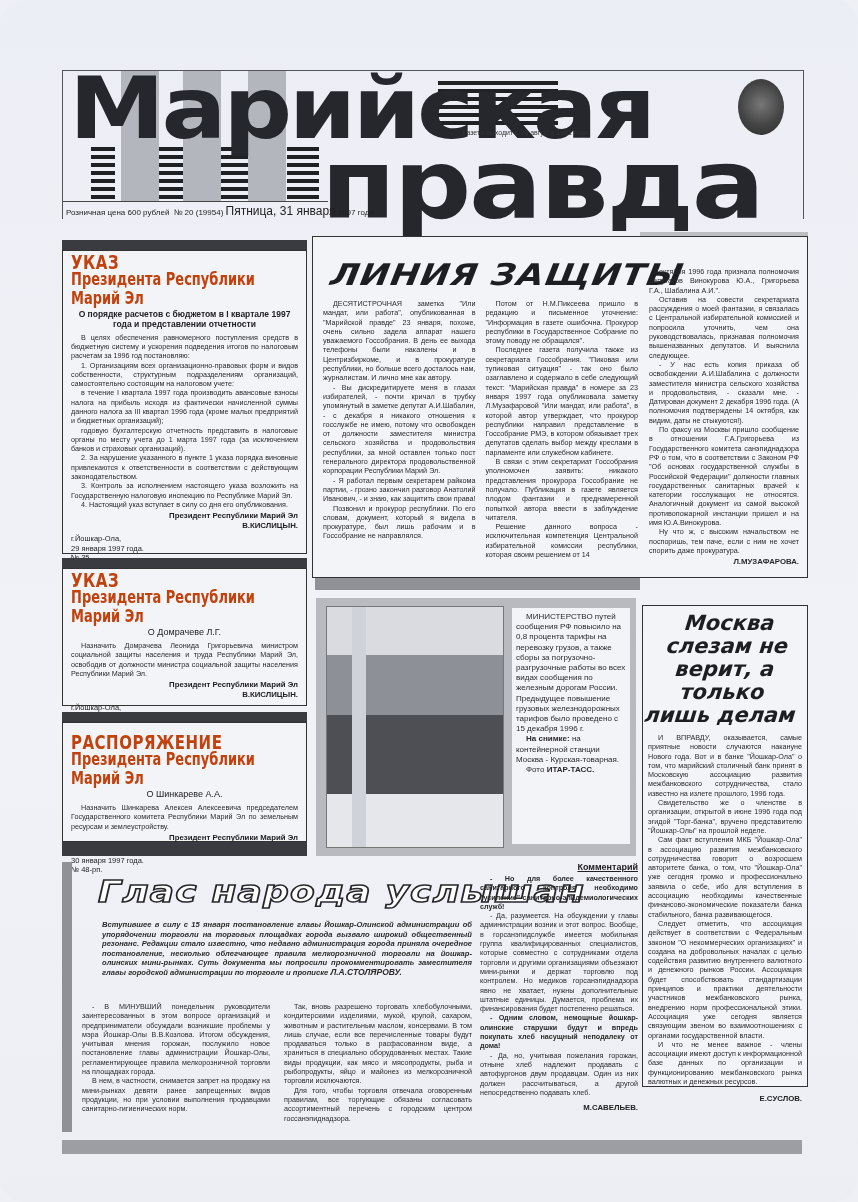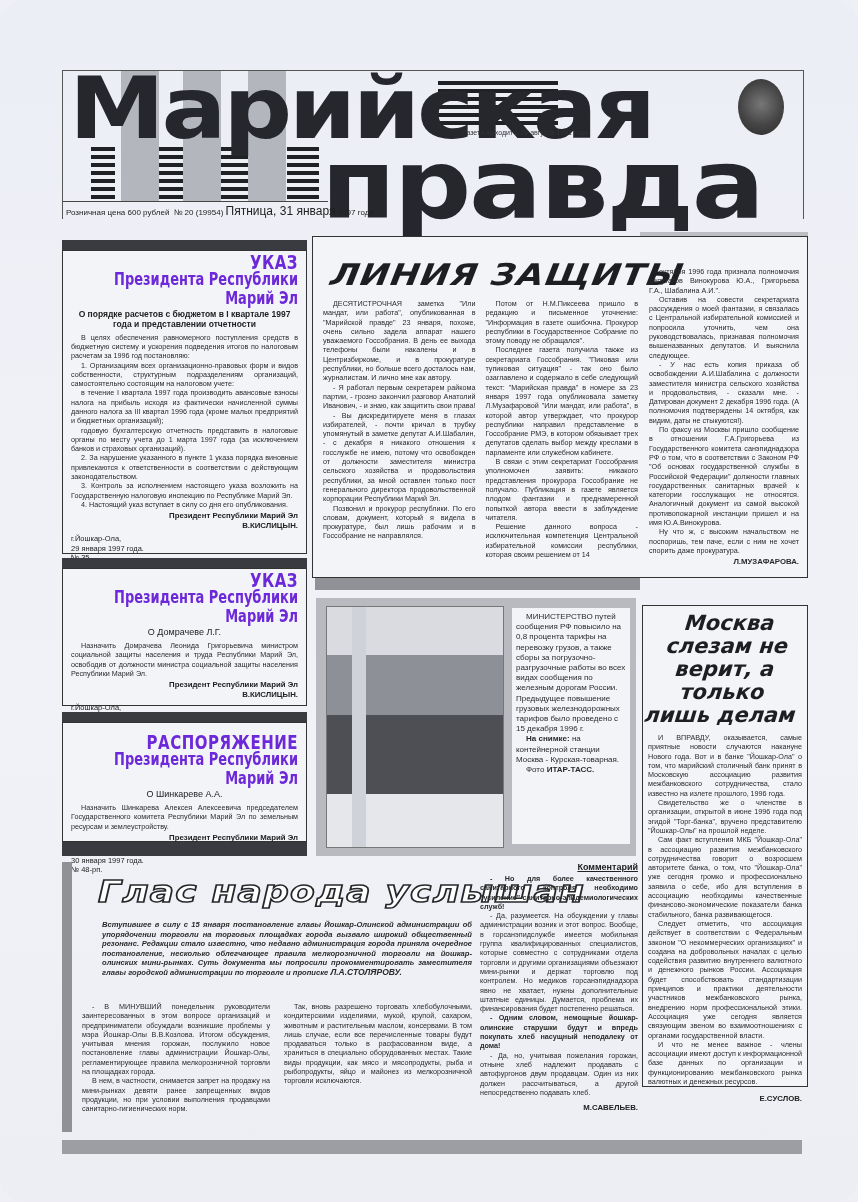--- a/index.html
+++ b/index.html
@@ -12,21 +12,21 @@
   .stripes{position:absolute;background:repeating-linear-gradient(180deg,#202124 0 4px,transparent 4px 8px);}
   .logo-top{position:absolute;left:6px;top:-6px;font-family:"DejaVu Sans",sans-serif;font-weight:bold;font-size:86px;letter-spacing:-3px;color:#25272c;line-height:1;transform:scaleX(1.12);transform-origin:left top;}
   .logo-bot{position:absolute;left:258px;top:66px;font-family:"DejaVu Sans",sans-serif;font-weight:bold;font-size:96px;letter-spacing:-2px;color:#25272c;line-height:1;transform:scaleX(1.13);transform-origin:left top;}
   .since{position:absolute;left:400px;top:58px;font-size:7px;color:#333;}
   .emblem{position:absolute;left:675px;top:8px;width:46px;height:56px;border-radius:50%;background:radial-gradient(circle at 50% 45%,#777 0,#444 55%,#2b2b2b 100%);}
   .price-line{position:absolute;left:0;top:130px;width:262px;height:18px;border-top:1px solid #444;font-size:8px;color:#222;white-space:nowrap;line-height:18px;padding-left:3px;}
   .price-line .big{font-size:12px;}
   
   .box{position:absolute;border:1.5px solid #333;background:#f3f4f8;}
   .shade{position:absolute;background:#3a3b40;}
-  .ukaz-h{text-align:right;font-family:"DejaVu Sans",sans-serif;font-weight:bold;color:#6d28d9;line-height:1.05;}
+  .ukaz-h{text-align:left;font-family:"DejaVu Sans",sans-serif;font-weight:bold;color:#c2410c;line-height:1.05;}
   .ukaz-h .t1{font-size:15px;letter-spacing:0.5px;transform:scaleY(1.3);display:inline-block;}
   .ukaz-h .t2{font-size:13px;transform:scaleY(1.35);display:inline-block;margin-top:3px;}
   .sub{text-align:center;font-size:8.5px;font-weight:bold;margin:6px 4px 3px;line-height:1.2;}
   .txt{font-size:7.2px;line-height:9.3px;text-align:justify;color:#2a2a2a;}
   .txt p{margin:0;text-indent:10px;}
   .sign{text-align:right;font-size:7.8px;font-weight:bold;line-height:10px;margin-top:2px;}
   .place{font-size:7.5px;line-height:9.5px;margin:3px 0 0 0;}
   
   .h-linia{font-family:"DejaVu Sans",sans-serif;font-weight:bold;font-style:italic;font-size:30px;color:#1d1e22;letter-spacing:1px;transform:scaleX(1.15) skewX(-8deg);transform-origin:left;white-space:nowrap;}
   .cols2{position:absolute;display:flex;gap:10px;}
@@ -143,22 +143,22 @@
   <div class="shade" style="left:62px;top:842px;width:245px;height:14px;"></div>
 
   <div class="abs" style="left:640px;top:232px;width:168px;height:20px;background:#bcbec4;">
     <div style="text-align:center;font-size:9px;font-weight:bold;text-decoration:underline;line-height:20px;">После публикации</div>
   </div>
   <div class="box" style="left:312px;top:236px;width:494px;height:340px;border-width:1.5px;">
     <div class="abs h-linia" style="left:18px;top:20px;">ЛИНИЯ ЗАЩИТЫ</div>
     <div class="cols2" style="left:10px;top:62px;width:315px;">
       <div class="c txt">
         <p>ДЕСЯТИСТРОЧНАЯ заметка "Или мандат, или работа", опубликованная в "Марийской правде" 23 января, похоже, очень сильно задела аппарат нашего уважаемого Госсобрания. В день ее выхода телефоны были накалены и в Центризбиркоме, и в прокуратуре республики, но больше всего досталось нам, журналистам. И лично мне как автору.</p>
+        <p>- Вы дискредитируете меня в глазах избирателей, - почти кричал в трубку упомянутый в заметке депутат А.И.Шабалин, - с декабря я никакого отношения к госслужбе не имею, потому что освобожден от должности заместителя министра сельского хозяйства и продовольствия республики, за мной оставлен только пост генерального директора продовольственной корпорации Республики Марий Эл.</p>
         <p>- Я работал первым секретарем райкома партии, - грозно закончил разговор Анатолий Иванович, - и знаю, как защитить свои права!</p>
-        <p>- Вы дискредитируете меня в глазах избирателей, - почти кричал в трубку упомянутый в заметке депутат А.И.Шабалин, - с декабря я никакого отношения к госслужбе не имею, потому что освобожден от должности заместителя министра сельского хозяйства и продовольствия республики, за мной оставлен только пост генерального директора продовольственной корпорации Республики Марий Эл.</p>
         <p>Позвонил и прокурор республики. По его словам, документ, который я видела в прокуратуре, был лишь рабочим и в Госсобрание не направлялся.</p>
       </div>
       <div class="c txt">
         <p>Потом от Н.М.Пиксеева пришло в редакцию и письменное уточнение: "Информация в газете ошибочна. Прокурор республики в Государственное Собрание по этому поводу не обращался".</p>
         <p>Последнее газета получила также из секретариата Госсобрания. "Пиковая или тупиковая ситуация" - так оно было озаглавлено и содержало в себе следующий текст: "Марийская правда" в номере за 23 января 1997 года опубликовала заметку Л.Музафаровой "Или мандат, или работа", в которой автор утверждает, что прокурор республики направил представление в Госсобрание РМЭ, в котором обязывает трех депутатов сделать выбор между креслами в парламенте или служебном кабинете.</p>
         <p>В связи с этим секретариат Госсобрания уполномочен заявить: никакого представления прокурора Госсобрание не получало. Публикация в газете является плодом фантазии и преднамеренной попыткой автора ввести в заблуждение читателя.</p>
         <p>Решение данного вопроса - исключительная компетенция Центральной избирательной комиссии республики, которая своим решением от 14</p>
       </div>
     </div>
     <div class="abs txt" style="left:336px;top:30px;width:150px;">
@@ -204,20 +204,21 @@
       <span>Вступившее в силу с 15 января постановление главы Йошкар-Олинской администрации об упорядочении торговли на торговых площадках города вызвало широкий общественный резонанс. Редакции стало известно, что недавно администрация города приняла очередное постановление, несколько облегчающее правила мелкорозничной торговли на йошкар-олинских мини-рынках. Суть документа мы попросили прокомментировать заместителя главы городской администрации по торговле и прописке</span>
       <span style="font-size:8.5px;">Л.А.СТОЛЯРОВУ.</span>
     </div>
     <div class="cols2" style="left:10px;top:140px;width:390px;gap:14px;">
       <div class="c txt">
         <p>- В МИНУВШИЙ понедельник руководители заинтересованных в этом вопросе организаций и предприниматели обсуждали возникшие проблемы у мэра Йошкар-Олы В.В.Козлова. Итогом обсуждения, учитывая мнения горожан, послужило новое постановление главы администрации Йошкар-Олы, регламентирующее правила мелкорозничной торговли на площадках города.</p>
         <p>В нем, в частности, снимается запрет на продажу на мини-рынках девяти ранее запрещенных видов продукции, но при условии выполнения продавцами санитарно-гигиенических норм.</p>
       </div>
       <div class="c txt">
         <p>Так, вновь разрешено торговать хлебобулочными, кондитерскими изделиями, мукой, крупой, сахаром, животным и растительным маслом, консервами. В том лишь случае, если все перечисленные товары будут продаваться только в расфасованном виде, а храниться в специально оборудованных местах. Такие виды продукции, как мясо и мясопродукты, рыба и рыбопродукты, яйцо и майонез из мелкорозничной торговли исключаются.</p>
+        <p>Для того, чтобы торговля отвечала оговоренным правилам, все торгующие обязаны согласовать ассортиментный перечень с городским центром госсанэпиднадзора.</p>
       </div>
     </div>
     <div class="abs" style="left:408px;top:0;width:158px;">
       <div class="underline-h">Комментарий</div>
       <div class="txt" style="margin-top:2px;">
         <p style="font-weight:bold;">- Но для более качественного санитарного контроля необходимо "усиление" санитарно-эпидемиологических служб!</p>
         <p>- Да, разумеется. На обсуждении у главы администрации возник и этот вопрос. Вообще, в горсанэпидслужбе имеется мобильная группа квалифицированных специалистов, которые совместно с сотрудниками отдела торговли и другими организациями объезжают мини-рынки и держат торговлю под контролем. Но медиков горсанэпиднадзора явно не хватает, нужны дополнительные штатные единицы. Думается, проблема их финансирования будет постепенно решаться.</p>
         <p style="font-weight:bold;">- Одним словом, немощные йошкар-олинские старушки будут и впредь покупать хлеб насущный неподалеку от дома!</p>
         <p>- Да, но, учитывая пожелания горожан, отныне хлеб надлежит продавать с автофургонов двум продавцам. Один из них должен рассчитываться, а другой непосредственно подавать хлеб.</p>
       </div>

